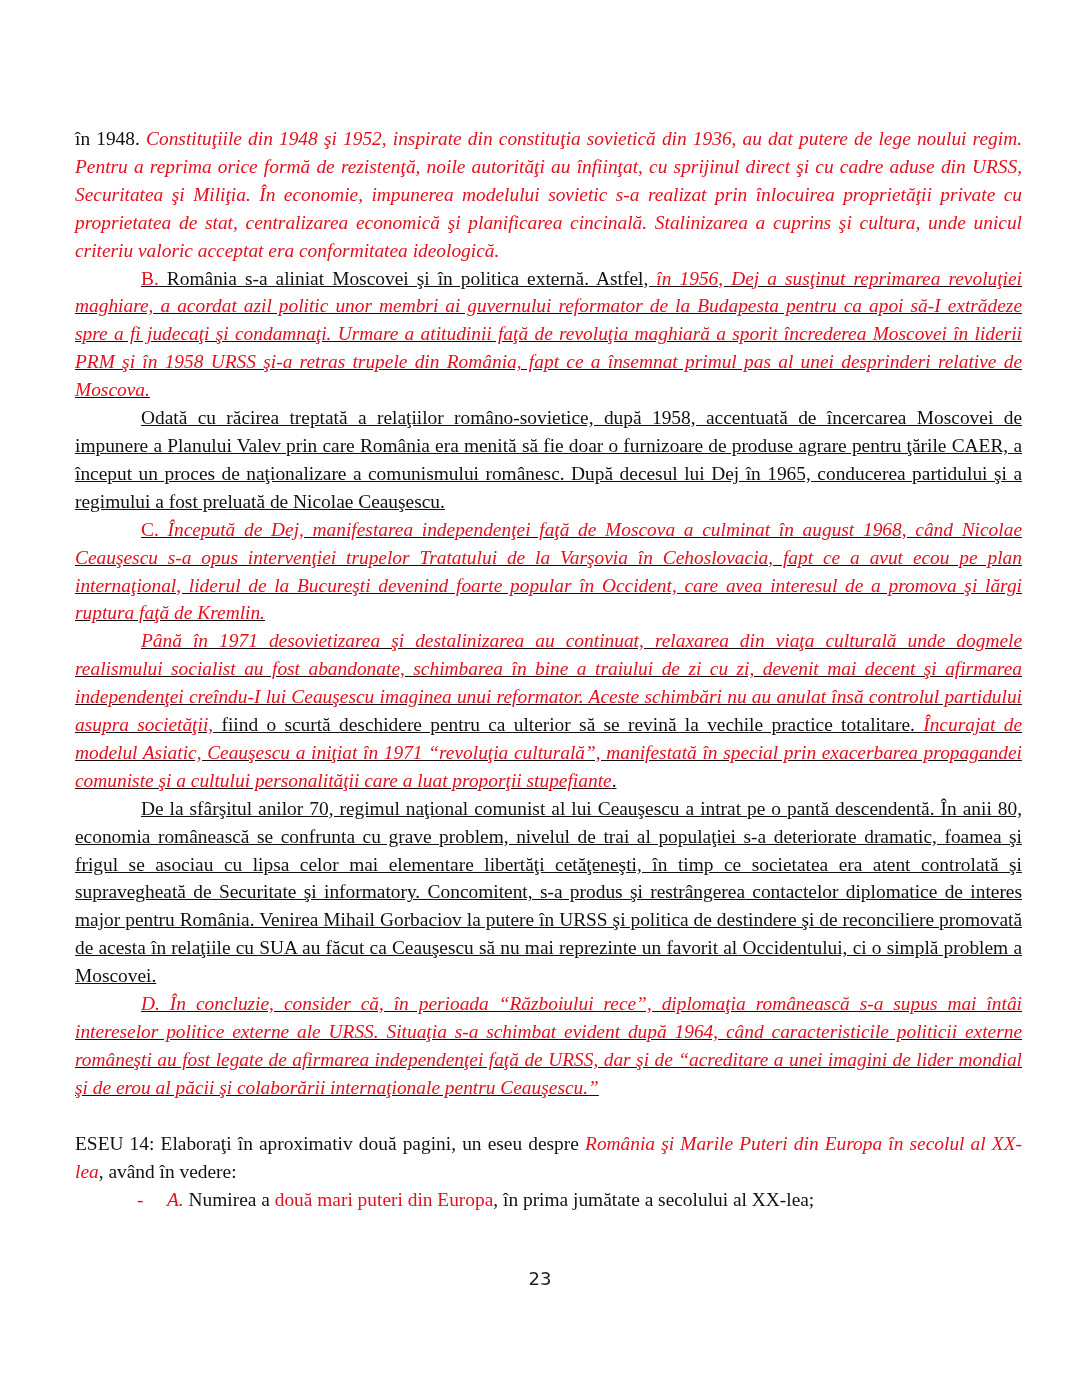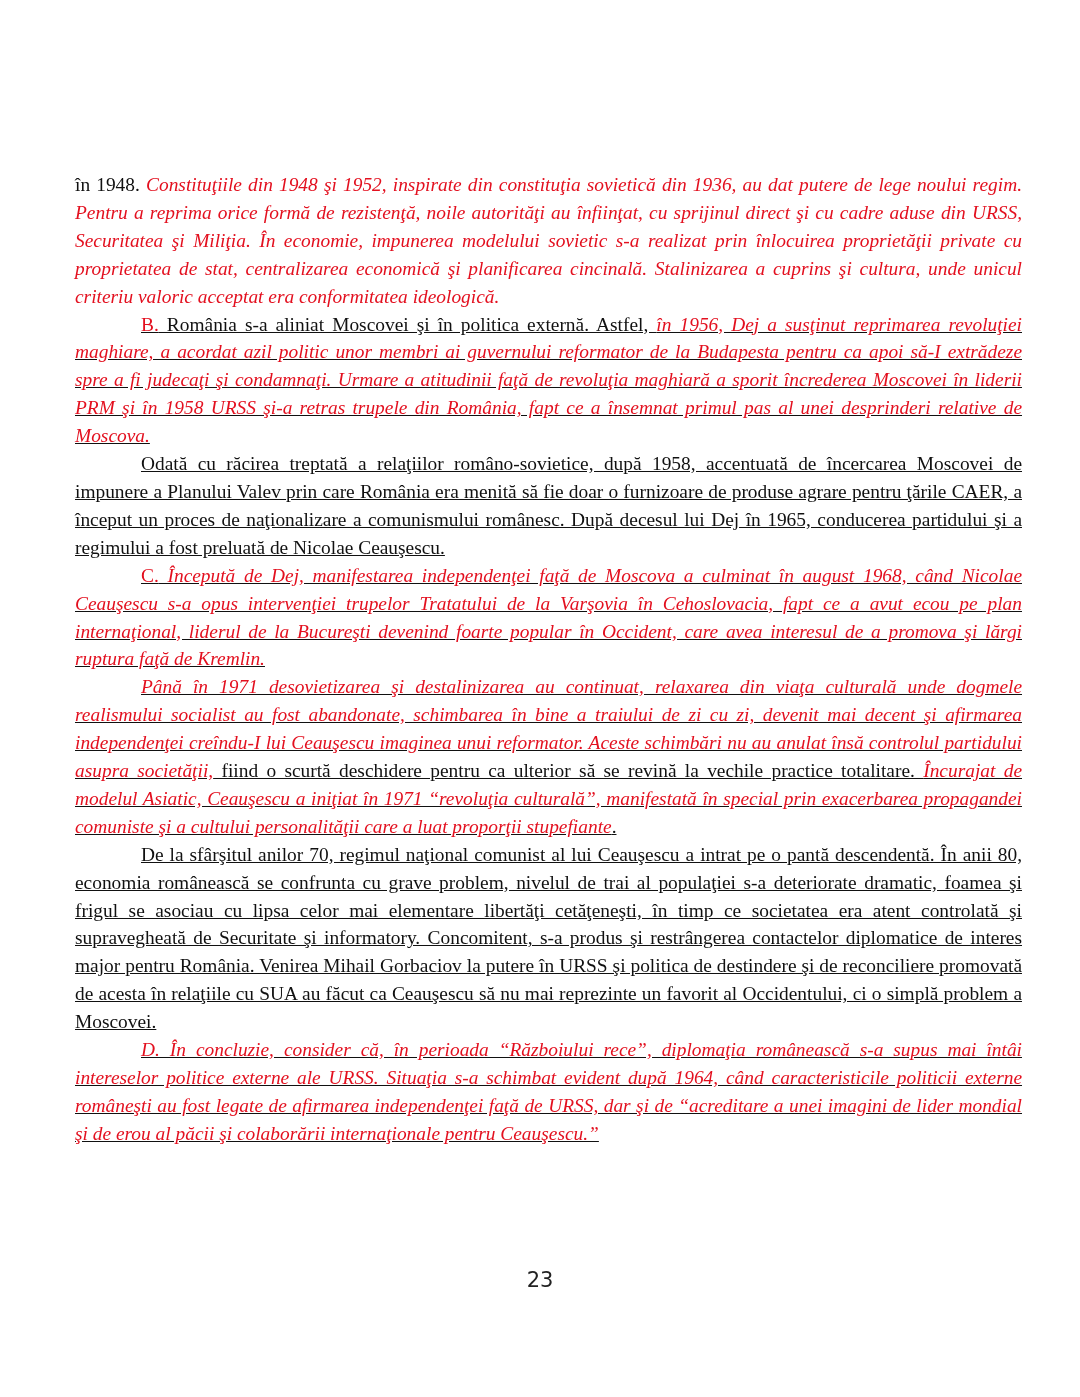--- a/index.html
+++ b/index.html
@@ -1,31 +1,31 @@
 <!DOCTYPE html>
 <html><head>
 <meta charset="utf-8">
 <style>
   html, body { margin: 0; padding: 0; background: #ffffff; }
   body { width: 1080px; height: 1397px; position: relative; overflow: hidden; }
   .page {
     position: absolute; left: 75px; top: 125px; width: 947px;
     font-family: "Liberation Serif", serif; font-size: 19.4px; line-height: 27.9px;
-    color: #111111; text-align: justify; margin-top: 46px;
+    color: #111111; text-align: justify;
   }
   .page p { margin: 0; }
   .ind { text-indent: 66px; text-decoration: underline; }
   .r { color: #e3101f; }
   .i { font-style: italic; }
   .gap { height: 28px; }
   .bullet { padding-left: 62px; text-align: left; }
   .bullet .dash { display: inline-block; width: 30px; color: #e3101f; }
   .pagenum {
     position: absolute; left: 0; width: 1080px; top: 1268px; text-align: center;
-    font-family: "DejaVu Sans", sans-serif; font-size: 21px; color: #222;
+    font-family: "DejaVu Sans", sans-serif; font-size: 18px; color: #222;
   }
 </style>
 </head>
 <body>
 
 <div class="page">
 
   <p><span>în 1948. </span><span class="r i">Constituţiile din 1948 şi 1952, inspirate din constituţia sovietică din 1936, au dat putere de lege noului regim. Pentru a reprima orice formă de rezistenţă, noile autorităţi au înfiinţat, cu sprijinul direct şi cu cadre aduse din URSS, Securitatea şi Miliţia. În economie, impunerea modelului sovietic s-a realizat prin înlocuirea proprietăţii private cu proprietatea de stat, centralizarea economică şi planificarea cincinală. Stalinizarea a cuprins şi cultura, unde unicul criteriu valoric acceptat era conformitatea ideologică.</span></p>
 
   <p class="ind"><span class="r">B.</span><span> România s-a aliniat Moscovei şi în politica externă. Astfel, </span><span class="r i">în 1956, Dej a susţinut reprimarea revoluţiei maghiare, a acordat azil politic unor membri ai guvernului reformator de la Budapesta pentru ca apoi să-I extrădeze spre a fi judecaţi şi condamnaţi. Urmare a atitudinii faţă de revoluţia maghiară a sporit încrederea Moscovei în liderii PRM şi în 1958 URSS şi-a retras trupele din România, fapt ce a însemnat primul pas al unei desprinderi relative de Moscova.</span></p>
@@ -35,17 +35,19 @@
   <p class="ind"><span class="r">C.</span><span class="r i"> Începută de Dej, manifestarea independenţei faţă de Moscova a culminat în august 1968, când Nicolae Ceauşescu s-a opus intervenţiei trupelor Tratatului de la Varşovia în Cehoslovacia, fapt ce a avut ecou pe plan internaţional, liderul de la Bucureşti devenind foarte popular în Occident, care avea interesul de a promova şi lărgi ruptura faţă de Kremlin.</span></p>
 
   <p class="ind"><span class="r i">Până în 1971 desovietizarea şi destalinizarea au continuat, relaxarea din viaţa culturală unde dogmele realismului socialist au fost abandonate, schimbarea în bine a traiului de zi cu zi, devenit mai decent şi afirmarea independenţei creîndu-I lui Ceauşescu imaginea unui reformator. Aceste schimbări nu au anulat însă controlul partidului asupra societăţii,</span><span> fiind o scurtă deschidere pentru ca ulterior să se revină la vechile practice totalitare. </span><span class="r i">Încurajat de modelul Asiatic, Ceauşescu a iniţiat în 1971 “revoluţia culturală”, manifestată în special prin exacerbarea propagandei comuniste şi a cultului personalităţii care a luat proporţii stupefiante</span><span>.</span></p>
 
   <p class="ind"><span>De la sfârşitul anilor 70, regimul naţional comunist al lui Ceauşescu a intrat pe o pantă descendentă. În anii 80, economia românească se confrunta cu grave problem, nivelul de trai al  populaţiei s-a deteriorate dramatic, foamea şi frigul se asociau cu lipsa celor mai elementare libertăţi cetăţeneşti, în timp ce societatea era atent controlată şi supravegheată de Securitate şi informatory. Concomitent, s-a produs şi restrângerea contactelor diplomatice de interes major pentru România. Venirea Mihail Gorbaciov la putere în URSS şi politica de destindere şi de reconciliere promovată de acesta în relaţiile cu SUA au făcut ca Ceauşescu să nu mai reprezinte un favorit al Occidentului, ci o simplă problem a Moscovei.</span></p>
 
   <p class="ind"><span class="r i">D. În concluzie, consider că, în perioada “Războiului rece”, diplomaţia românească s-a supus mai întâi intereselor politice externe ale URSS. Situaţia s-a schimbat evident după 1964, când caracteristicile politicii externe româneşti au fost legate de afirmarea independenţei faţă de URSS, dar şi de “acreditare a unei imagini de lider mondial şi de erou al păcii şi colaborării internaţionale pentru Ceauşescu.”</span></p>
 
   <div class="gap"></div>
 
+  <p><span>ESEU 14:</span><span>  Elaboraţi în aproximativ două pagini, un eseu despre </span><span class="r i">România şi Marile Puteri din Europa în secolul al XX-lea</span><span>, având în vedere:</span></p>
 
+  <p class="bullet"><span class="dash">-</span><span class="r i">A.</span><span> Numirea a </span><span class="r">două mari puteri din Europa</span><span>, în prima jumătate a secolului al XX-lea;</span></p>
 
 </div>
 
 <div class="pagenum">23</div>
 
 </body></html>

